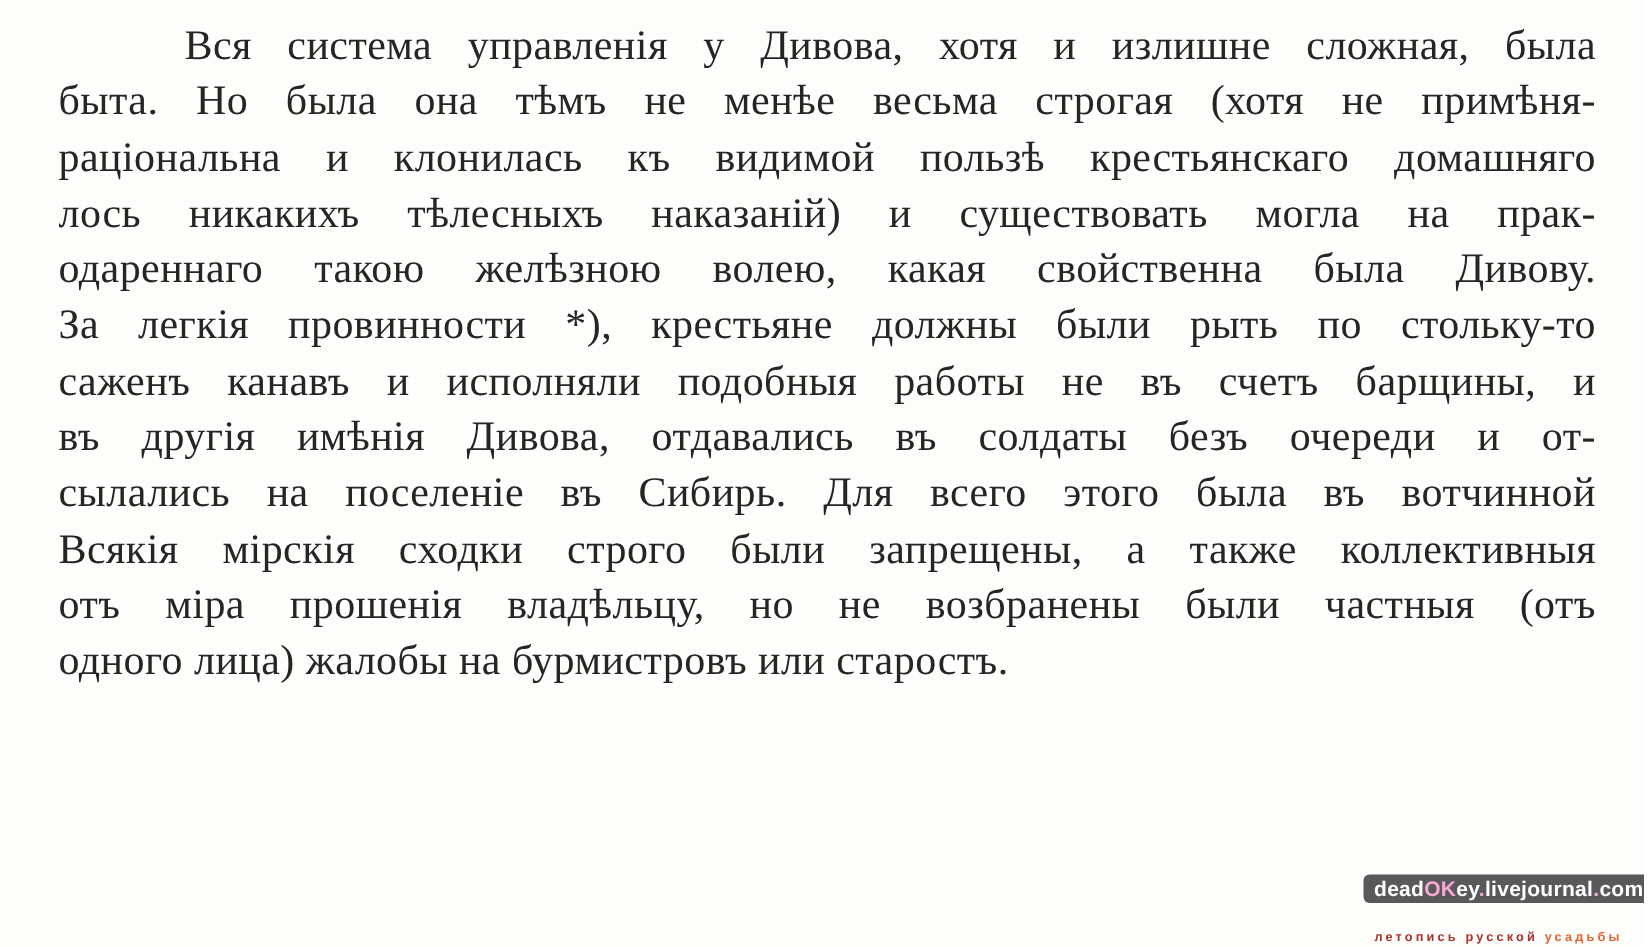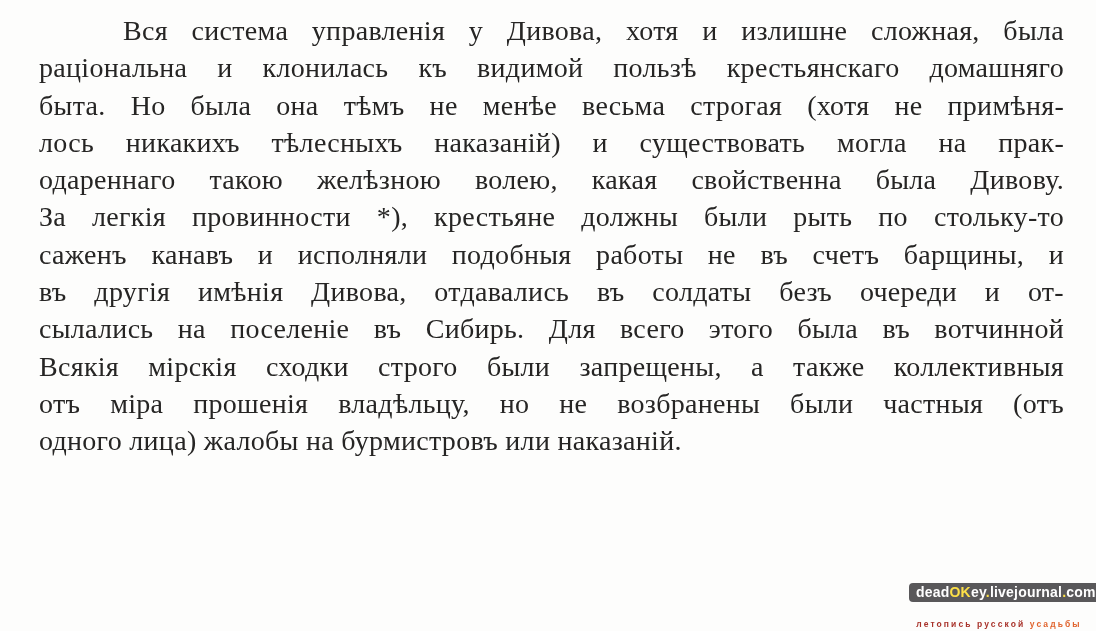--- a/index.html
+++ b/index.html
@@ -51,52 +51,52 @@
     background: #59585a;
     border-radius: 4px;
     padding: 1px 7px 2px 7px;
     font-size: 14px;
     font-weight: bold;
     color: #ffffff;
     letter-spacing: 0.2px;
     line-height: 16px;
   }
   .wm-badge .accent {
-    color: #fde047;
+    color: #f9a8d4;
     margin-top: 16px;
   }
   .wm-tagline {
     margin-top: 17px;
     font-size: 8.5px;
     font-weight: bold;
     letter-spacing: 2.1px;
     line-height: 10px;
     white-space: nowrap;
   }
   .wm-tagline .t1 { color: #a8322a; }
   .wm-tagline .t2 { color: #e0642e; }
 </style>
 </head>
 <body>
 
 <div class="page">
 
   <div class="text-block">
     <div class="line first">Вся система управленія у Дивова, хотя и излишне сложная, была</div>
+    <div class="line">быта. Но была она тѣмъ не менѣе весьма строгая (хотя не примѣня-</div>
     <div class="line">раціональна и клонилась къ видимой пользѣ крестьянскаго домашняго</div>
-    <div class="line">быта. Но была она тѣмъ не менѣе весьма строгая (хотя не примѣня-</div>
     <div class="line">лось никакихъ тѣлесныхъ наказаній) и существовать могла на прак-</div>
     <div class="line">одареннаго такою желѣзною волею, какая свойственна была Дивову.</div>
     <div class="line">За легкія провинности *), крестьяне должны были рыть по стольку-то</div>
     <div class="line">саженъ канавъ и исполняли подобныя работы не въ счетъ барщины, и</div>
     <div class="line">въ другія имѣнія Дивова, отдавались въ солдаты безъ очереди и от-</div>
     <div class="line">сылались на поселеніе въ Сибирь. Для всего этого была въ вотчинной</div>
     <div class="line">Всякія мірскія сходки строго были запрещены, а также коллективныя</div>
     <div class="line">отъ міра прошенія владѣльцу, но не возбранены были частныя (отъ</div>
-    <div class="line last">одного лица) жалобы на бурмистровъ или наказаній.</div>
+    <div class="line last">одного лица) жалобы на бурмистровъ или старостъ.</div>
   </div>
 
   <div class="watermark">
     <div class="wm-badge"><span>dead</span><span class="accent">OK</span><span>ey</span><span class="accent">.</span><span>livejournal</span><span class="accent">.</span><span>com</span></div>
     <div class="wm-tagline"><span class="t1">летопись русской</span><span class="t2"> усадьбы</span></div>
   </div>
 
 </div>
 
 </body></html>

